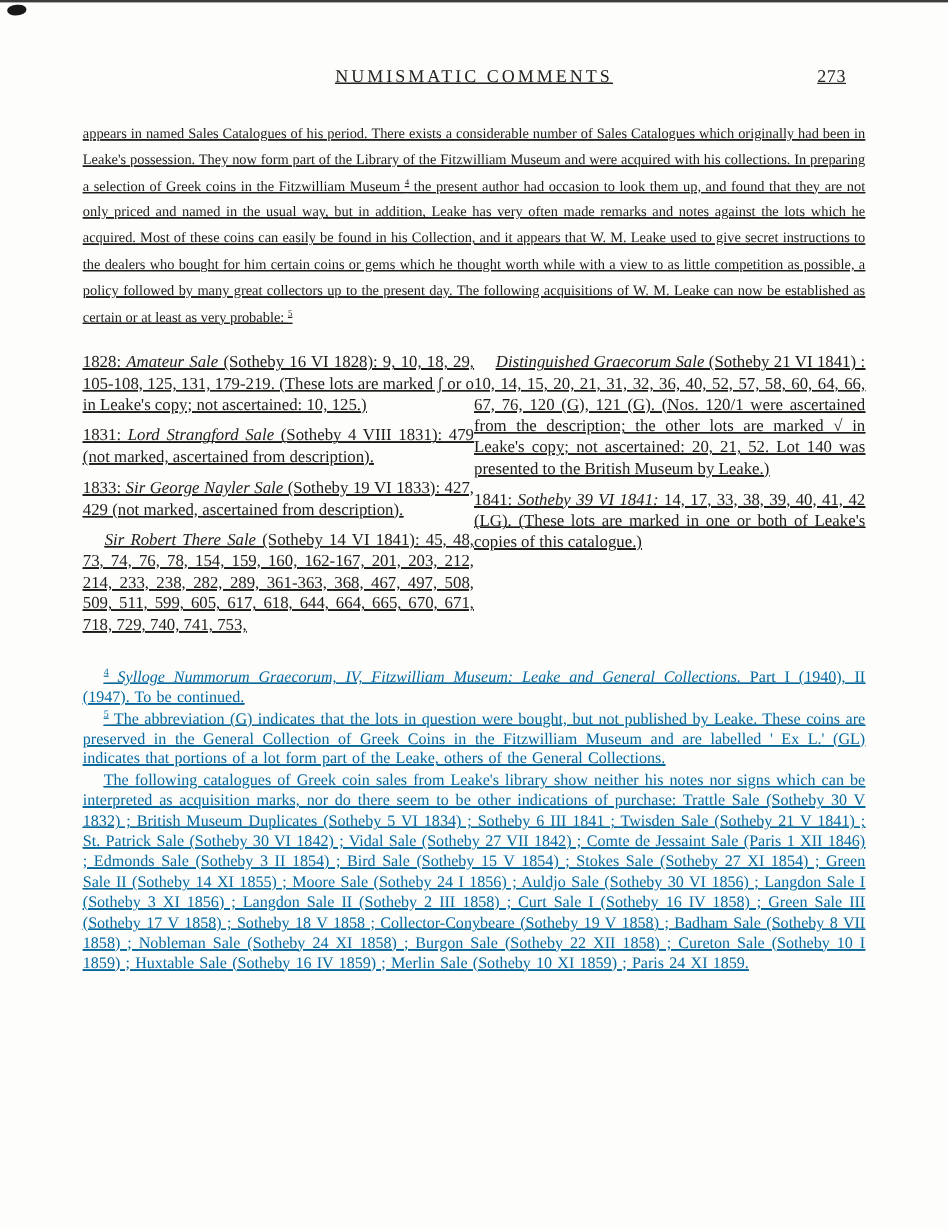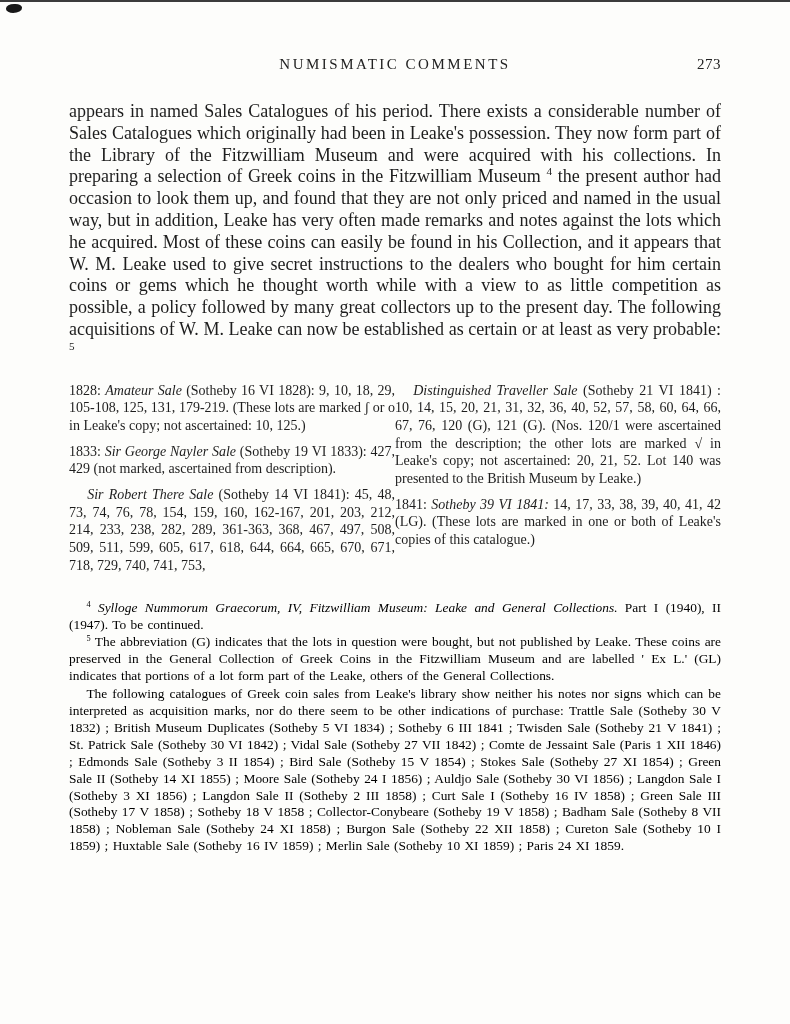--- a/index.html
+++ b/index.html
@@ -1,15 +1,15 @@
 <!DOCTYPE html>
 <html><head>
 <meta charset="utf-8">
 <style>
-  * { margin: 0; padding: 0; box-sizing: border-box; }
+  * { margin: 0; padding: 0; box-sizing: border-box; text-decoration: underline; }
   html, body { background: #ffffff; }
   body {
     width: 790px; height: 1024px; overflow: hidden;
     font-family: "Liberation Serif", "DejaVu Serif", serif;
   }
   .page {
     position: relative; width: 790px; height: 1024px;
     background: #fdfdfb; color: #1f1f1f;
   }
   .scan-edge-top {
@@ -17,39 +17,39 @@
     background: #3c3c3c;
   }
   .scan-speck {
     position: absolute; top: 4px; left: 6px; width: 16px; height: 9px;
     background: #181818; border-radius: 50% 40% 55% 45%;
   }
   .content { position: absolute; top: 56px; left: 69px; width: 652px; }
 
   .running-head { position: relative; height: 20px; font-size: 15px; color: #222; }
   .head-title { display: block; text-align: center; letter-spacing: 2.5px; }
-  .head-page { position: absolute; right: 0; top: 0; letter-spacing: 0.5px; }
+  .head-page { position: absolute; right: 16px; top: 0; letter-spacing: 0.5px; }
 
   .intro {
-    margin-top: 25px; font-size: 18px; line-height: 21.8px;
+    margin-top: 25px; font-size: 12px; line-height: 21.8px;
     text-align: justify; color: #1d1d1d;
   }
 
   sup { font-size: 0.62em; line-height: 0; }
   .it { font-style: italic; }
 
   .two-col { display: flex; margin-top: 19px; justify-content: flex-end; }
   .col { flex: 1; font-size: 14px; line-height: 17.7px; text-align: justify; color: #1d1d1d; }
   .col .entry { margin-bottom: 8px; }
   .col .entry:last-child { margin-bottom: 0; }
   .entry.indent { text-indent: 1.3em; }
 
   .footnotes {
     margin-top: 25px; font-size: 13.4px; line-height: 16.9px;
-    text-align: justify; color: #000000; word-spacing: 1px;
+    text-align: justify; color: #0369a1; word-spacing: 1px;
   }
   .footnotes .entry { margin-bottom: 1px; }
 </style>
 </head>
 <body>
 
 <div class="page">
   <div class="scan-edge-top"></div>
   <div class="scan-speck"></div>
 
@@ -58,25 +58,26 @@
     <header class="running-head">
       <span class="head-title">NUMISMATIC COMMENTS</span>
       <span class="head-page">273</span>
     </header>
 
     <p class="intro"><span>appears in named Sales Catalogues of his period. There exists a considerable number of Sales Catalogues which originally had been in Leake's possession. They now form part of the Library of the Fitzwilliam Museum and were acquired with his collections. In preparing a selection of Greek coins in the Fitzwilliam Museum </span><sup>4</sup><span> the present author had occasion to look them up, and found that they are not only priced and named in the usual way, but in addition, Leake has very often made remarks and notes against the lots which he acquired. Most of these coins can easily be found in his Collection, and it appears that W. M. Leake used to give secret instructions to the dealers who bought for him certain coins or gems which he thought worth while with a view to as little competition as possible, a policy followed by many great collectors up to the present day. The following acquisitions of W. M. Leake can now be established as certain or at least as very probable: </span><sup>5</sup></p>
 
     <div class="two-col">
       <div class="col col-left">
           <p class="entry"><span>1828: </span><span class="it">Amateur Sale</span><span> (Sotheby 16 VI 1828): 9, 10, 18, 29, 105-108, 125, 131, 179-219. (These lots are marked ʃ or o in Leake's copy; not ascertained: 10, 125.)</span></p>
+          <p class="entry"><span>1831: </span><span class="it">Lord Strangford Sale</span><span> (Sotheby 4 VIII 1831): 479 (not marked, ascertained from description).</span></p>
           <p class="entry"><span>1833: </span><span class="it">Sir George Nayler Sale</span><span> (Sotheby 19 VI 1833): 427, 429 (not marked, ascertained from description).</span></p>
           <p class="entry indent"><span class="it">Sir Robert There Sale</span><span> (Sotheby 14 VI 1841): 45, 48, 73, 74, 76, 78, 154, 159, 160, 162-167, 201, 203, 212, 214, 233, 238, 282, 289, 361-363, 368, 467, 497, 508, 509, 511, 599, 605, 617, 618, 644, 664, 665, 670, 671, 718, 729, 740, 741, 753,</span></p>
         </div>
       <div class="col col-right">
-          <p class="entry indent"><span class="it">Distinguished Traveller Sale</span><span> (Sotheby 21 VI 1841) : 10, 14, 15, 20, 21, 31, 32, 36, 40, 52, 57, 58, 60, 64, 66, 67, 76, 120 (G), 121 (G). (Nos. 120/1 were ascertained from the description; the other lots are marked √ in Leake's copy; not ascertained: 20, 21, 52. Lot 140 was presented to the British Museum by Leake.)</span></p>
+          <p class="entry indent"><span class="it">Distinguished Graecorum Sale</span><span> (Sotheby 21 VI 1841) : 10, 14, 15, 20, 21, 31, 32, 36, 40, 52, 57, 58, 60, 64, 66, 67, 76, 120 (G), 121 (G). (Nos. 120/1 were ascertained from the description; the other lots are marked √ in Leake's copy; not ascertained: 20, 21, 52. Lot 140 was presented to the British Museum by Leake.)</span></p>
           <p class="entry"><span>1841: </span><span class="it">Sotheby 39 VI 1841:</span><span> 14, 17, 33, 38, 39, 40, 41, 42 (LG). (These lots are marked in one or both of Leake's copies of this catalogue.)</span></p>
         </div>
     </div>
 
     <div class="footnotes">
         <p class="entry indent"><sup>4</sup><span class="it"> Sylloge Nummorum Graecorum, IV, Fitzwilliam Museum: Leake and General Collections.</span><span> Part I (1940), II (1947). To be continued.</span></p>
         <p class="entry indent"><sup>5</sup><span> The abbreviation (G) indicates that the lots in question were bought, but not published by Leake. These coins are preserved in the General Collection of Greek Coins in the Fitzwilliam Museum and are labelled ' Ex L.' (GL) indicates that portions of a lot form part of the Leake, others of the General Collections.</span></p>
         <p class="entry indent"><span>The following catalogues of Greek coin sales from Leake's library show neither his notes nor signs which can be interpreted as acquisition marks, nor do there seem to be other indications of purchase: Trattle Sale (Sotheby 30 V 1832) ; British Museum Duplicates (Sotheby 5 VI 1834) ; Sotheby 6 III 1841 ; Twisden Sale (Sotheby 21 V 1841) ; St. Patrick Sale (Sotheby 30 VI 1842) ; Vidal Sale (Sotheby 27 VII 1842) ; Comte de Jessaint Sale (Paris 1 XII 1846) ; Edmonds Sale (Sotheby 3 II 1854) ; Bird Sale (Sotheby 15 V 1854) ; Stokes Sale (Sotheby 27 XI 1854) ; Green Sale II (Sotheby 14 XI 1855) ; Moore Sale (Sotheby 24 I 1856) ; Auldjo Sale (Sotheby 30 VI 1856) ; Langdon Sale I (Sotheby 3 XI 1856) ; Langdon Sale II (Sotheby 2 III 1858) ; Curt Sale I (Sotheby 16 IV 1858) ; Green Sale III (Sotheby 17 V 1858) ; Sotheby 18 V 1858 ; Collector-Conybeare (Sotheby 19 V 1858) ; Badham Sale (Sotheby 8 VII 1858) ; Nobleman Sale (Sotheby 24 XI 1858) ; Burgon Sale (Sotheby 22 XII 1858) ; Cureton Sale (Sotheby 10 I 1859) ; Huxtable Sale (Sotheby 16 IV 1859) ; Merlin Sale (Sotheby 10 XI 1859) ; Paris 24 XI 1859.</span></p>
       </div>
 

